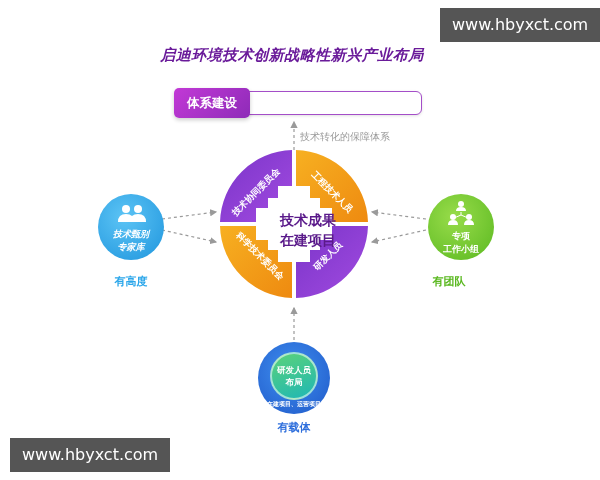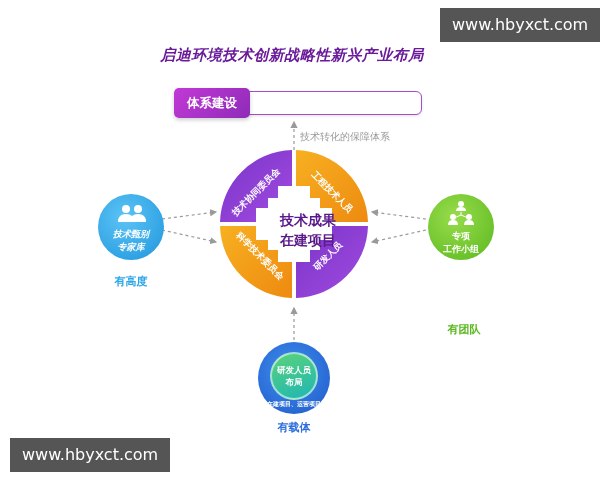--- a/index.html
+++ b/index.html
@@ -101,21 +101,21 @@
     <circle cx="6" cy="17" r="3" fill="#fff"></circle>
       <path d="M1,25 Q1,20 6,20 Q11,20 11,25 Z" fill="#fff"></path>
     <circle cx="22" cy="17" r="3" fill="#fff"></circle>
       <path d="M17,25 Q17,20 22,20 Q27,20 27,25 Z" fill="#fff"></path>
   </svg>
   <div class="circle-text" style="position:absolute; left:0; top:36px; width:66px;">
     <div>专项</div>
     <div>工作小组</div>
   </div>
 </div>
-<div class="abs side-label" style="left:424px; top:274px; color:#5ab820;margin-top:48px;">有团队</div>
+<div class="abs side-label" style="left:409px; top:274px; color:#5ab820;">有团队</div>
 
 <div class="abs" style="left:258px; top:342px; width:72px; height:72px; border-radius:50%; background:radial-gradient(circle at 45% 40%, #3f8ff0, #1f58c8);">
   <div style="position:absolute; left:12px; top:10px; width:48px; height:48px; border-radius:50%; background:linear-gradient(160deg,#5ad27a,#1fb7b5); border:2px solid rgba(255,255,255,0.55); box-sizing:border-box;">
     <div class="circle-text" style="position:absolute; left:0; top:10px; width:44px; font-size:8.5px; line-height:12px;">
       <div>研发人员</div>
       <div>布局</div>
     </div>
   </div>
   <div style="position:absolute; left:0; top:58px; width:72px; text-align:center; color:#fff; font-size:6px; font-weight:bold; white-space:nowrap;">在建项目、运营项目</div>
 </div>

